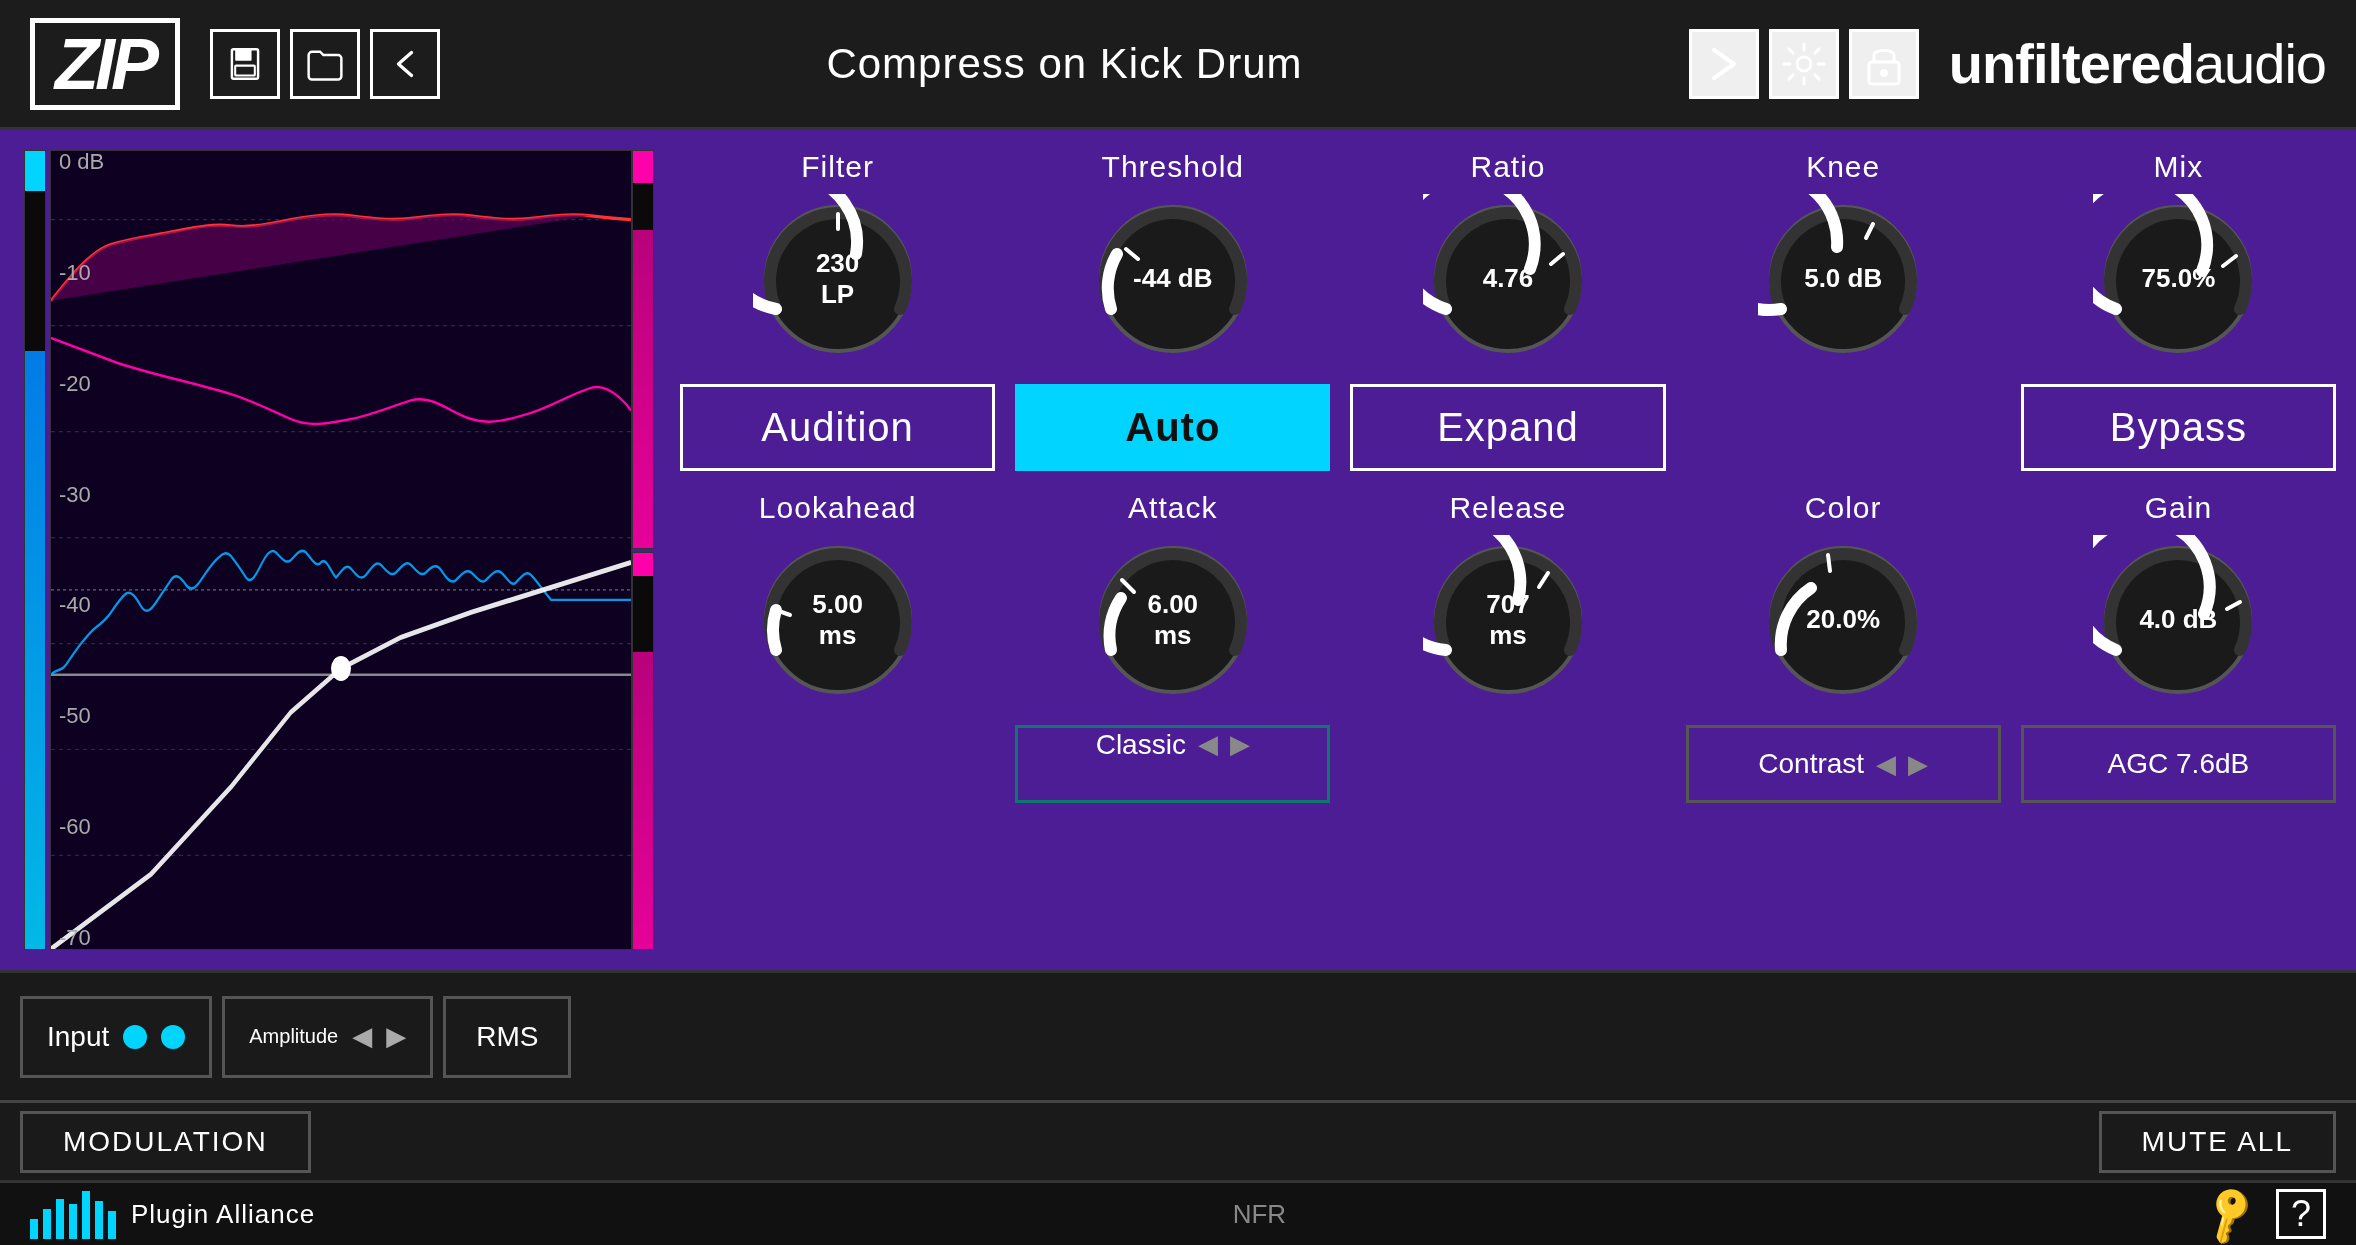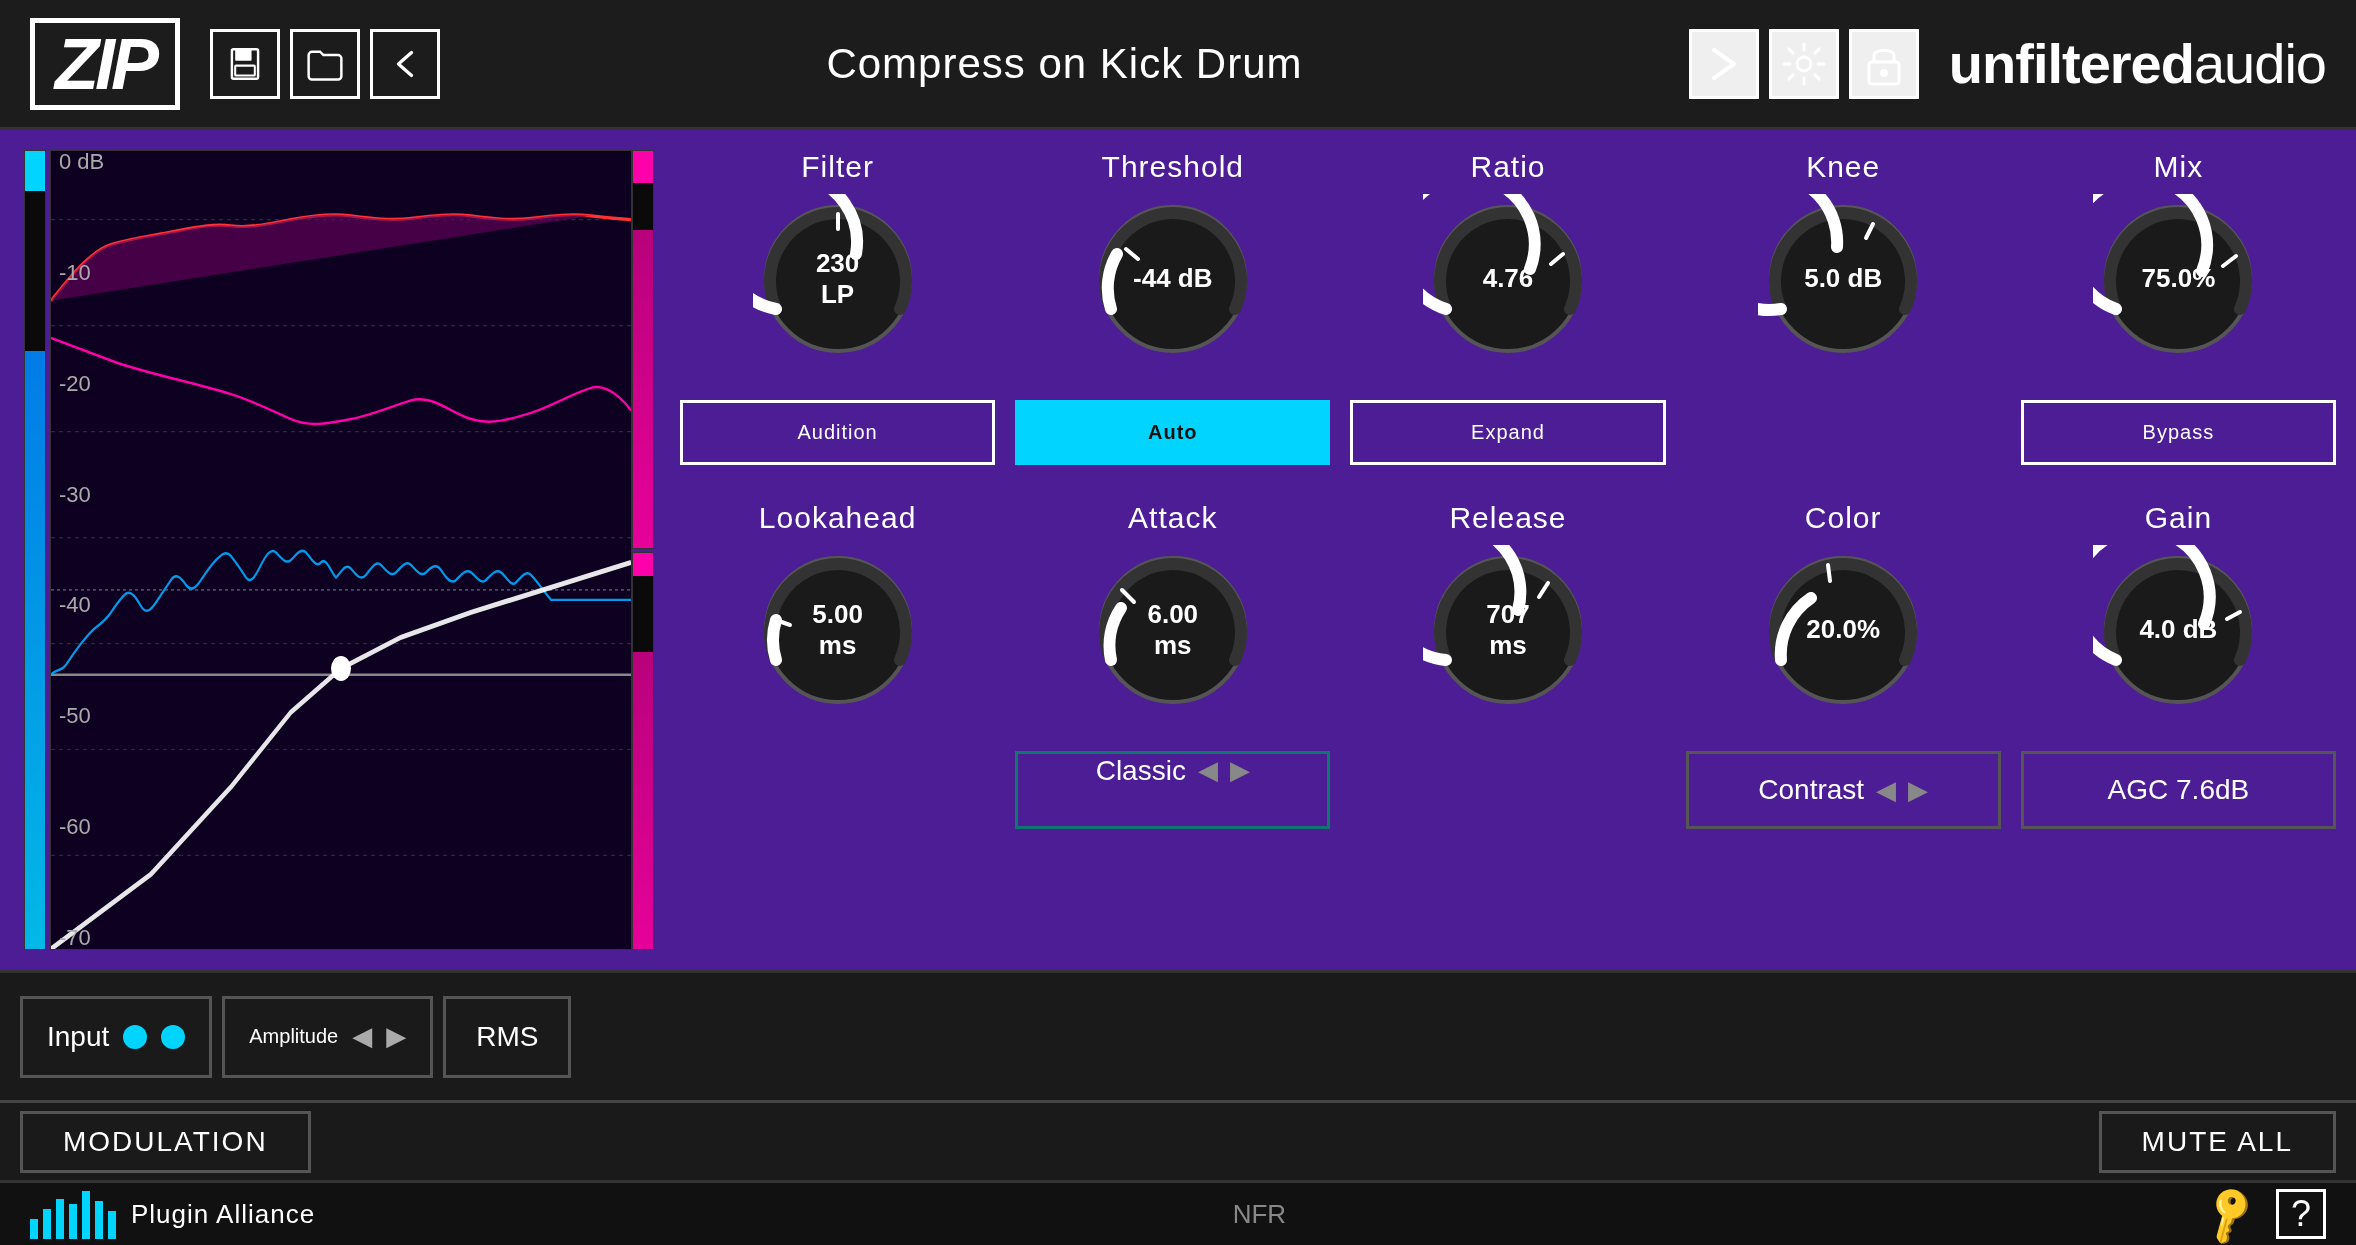--- a/index.html
+++ b/index.html
@@ -135,21 +135,21 @@
       font-size: 22px;
       color: #aaa;
       line-height: 1;
     }
 
     
     .right-panel {
       flex: 1;
       display: flex;
       flex-direction: column;
-      gap: 36px;
+      gap: 20px;
     }
 
     .controls-top {
       display: grid;
       grid-template-columns: repeat(5, 1fr);
       gap: 20px;
       align-items: start;
     }
 
     .controls-bottom {
@@ -196,21 +196,21 @@
       line-height: 1.2;
       font-weight: bold;
       pointer-events: none;
     }
 
     
     .ctrl-button {
       border: 3px solid white;
       background: transparent;
       color: white;
-      font-size: 20px;
+      font-size: 40px;
       padding: 18px 36px;
       cursor: pointer;
       letter-spacing: 1px;
       width: 100%;
       text-align: center;
     }
 
     .ctrl-button.active {
       background: #00d4ff;
       border-color: #00d4ff;

